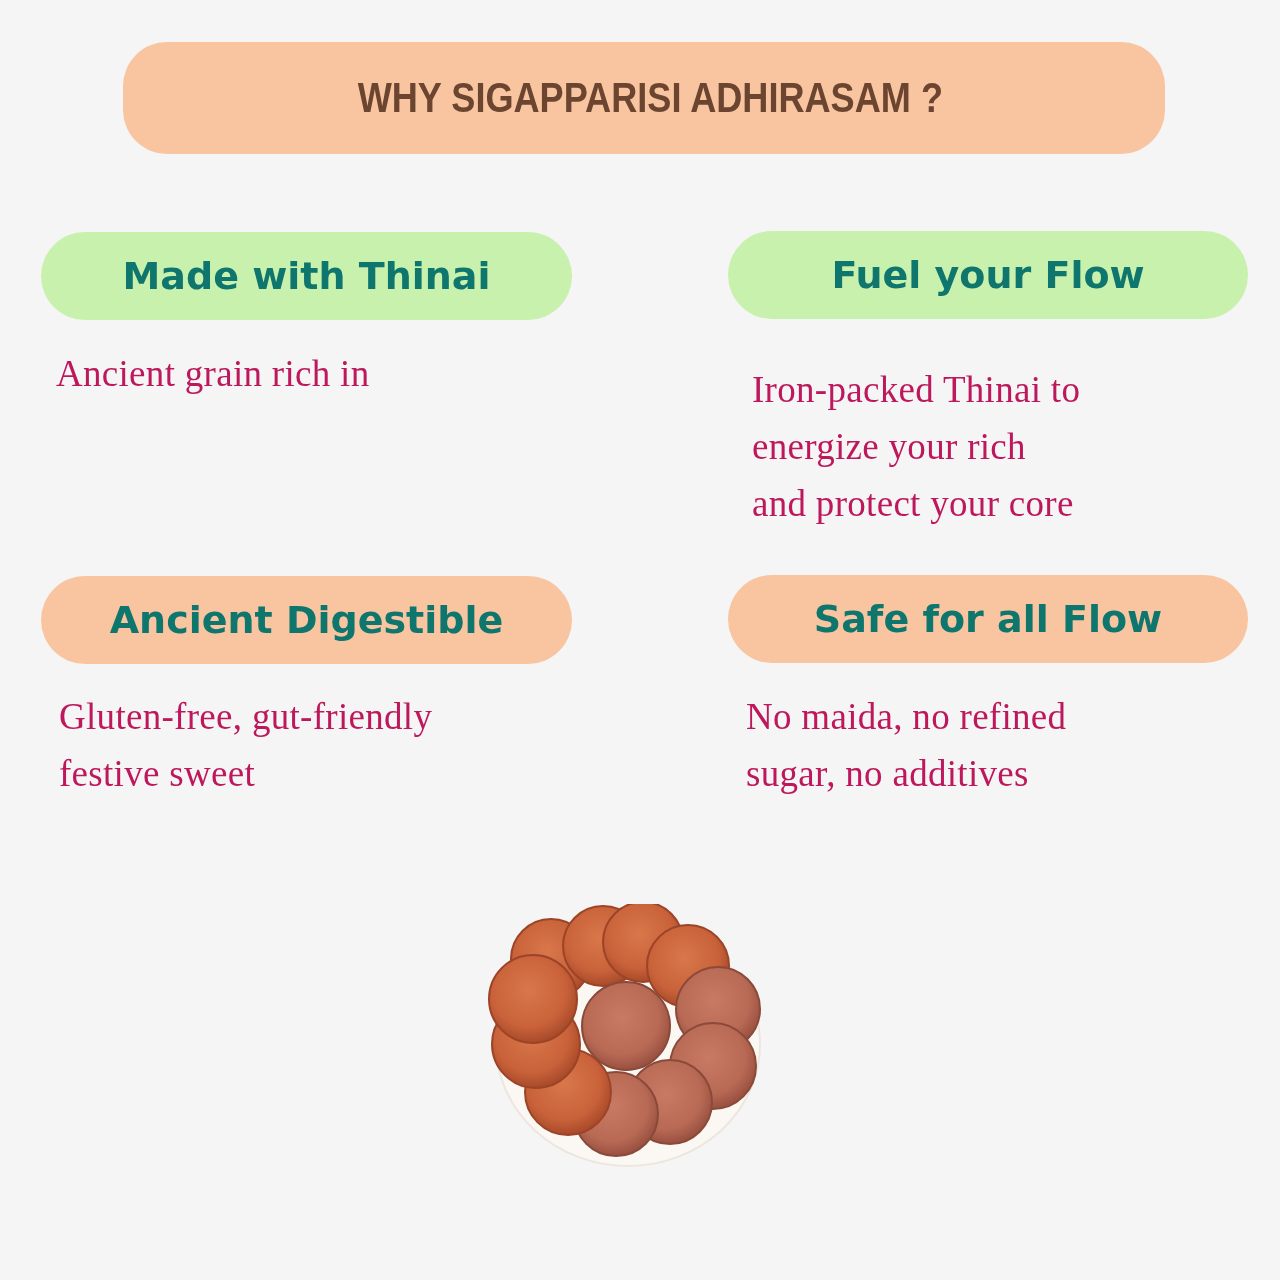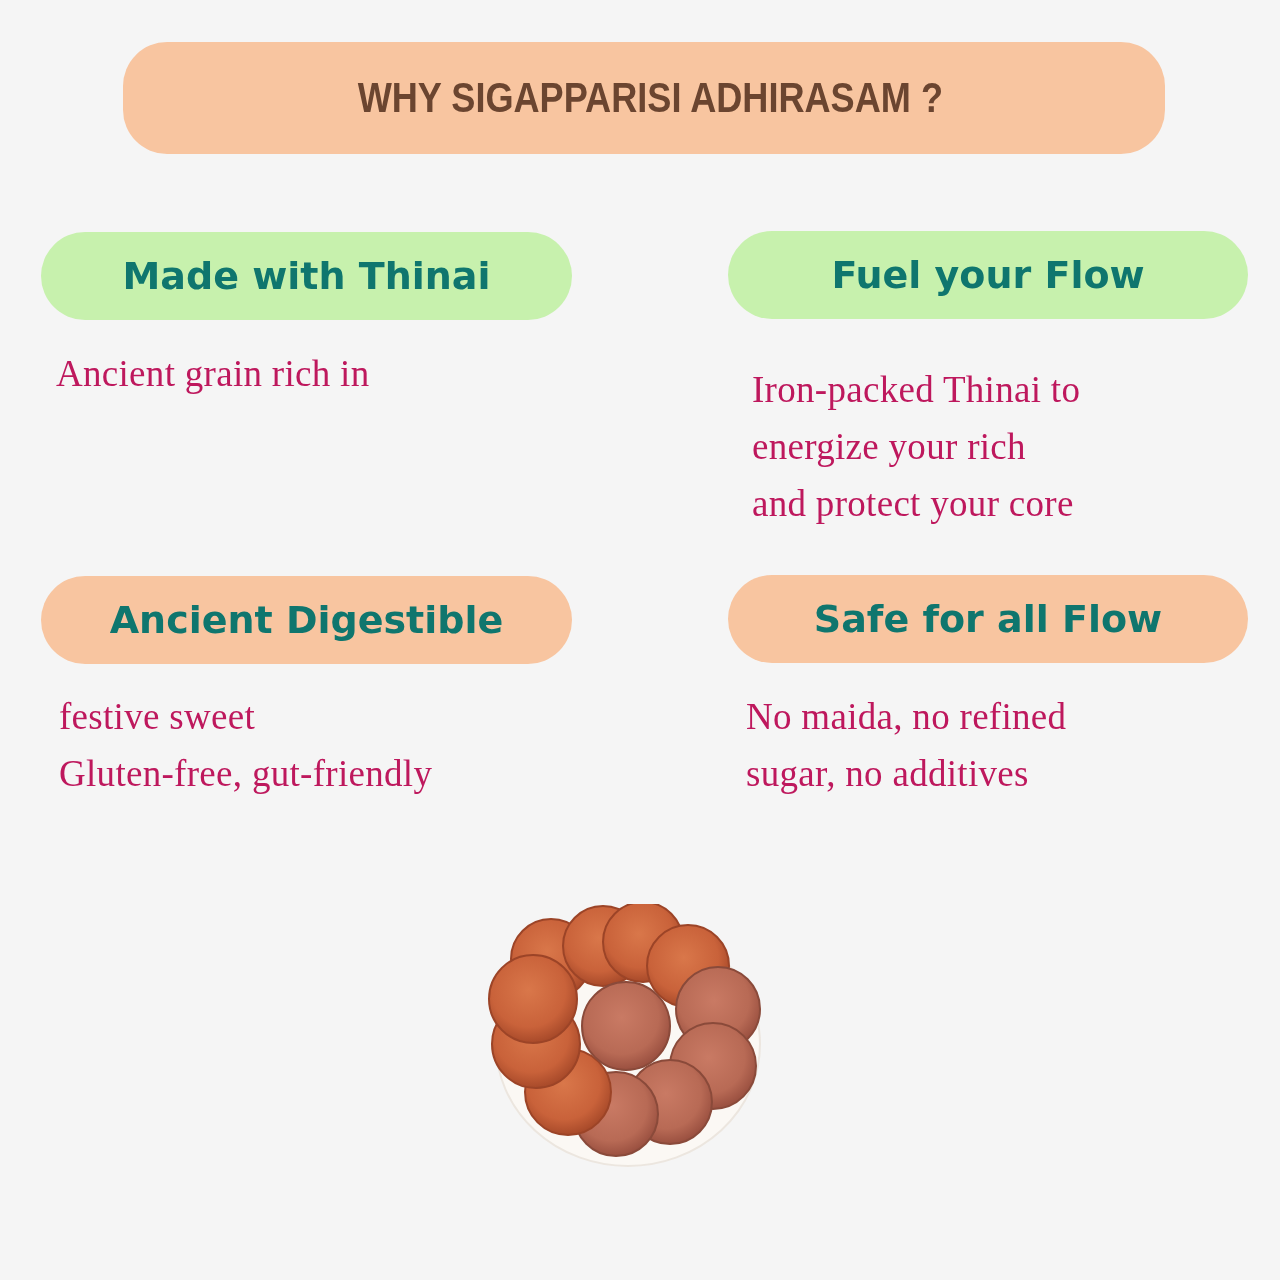--- a/index.html
+++ b/index.html
@@ -91,22 +91,22 @@
 <div class="desc" style="left:752px; top:353px;margin-top:8px;">
   <span class="line">Iron-packed Thinai to</span>
   <span class="line">energize your rich</span>
   <span class="line">and protect your core</span>
 </div>
 
 <div class="pill peach" style="left:41px; top:576px; width:531px;">
   <span class="pill-text">Ancient Digestible</span>
 </div>
 <div class="desc" style="left:59px; top:688px;">
+  <span class="line">Gluten-free, gut-friendly</span>
   <span class="line">festive sweet</span>
-  <span class="line">Gluten-free, gut-friendly</span>
 </div>
 
 <div class="pill peach" style="left:728px; top:575px; width:520px;">
   <span class="pill-text">Safe for all Flow</span>
 </div>
 <div class="desc" style="left:746px; top:688px;">
   <span class="line">No maida, no refined</span>
   <span class="line">sugar, no additives</span>
 </div>
 

